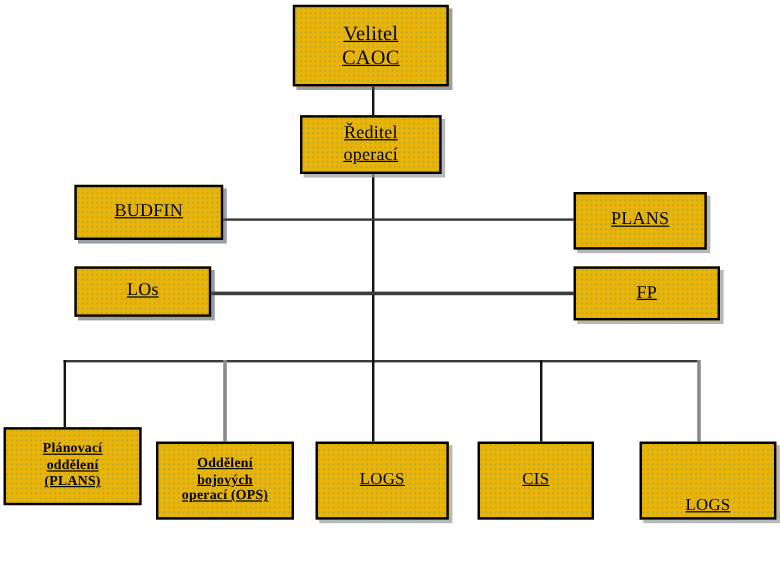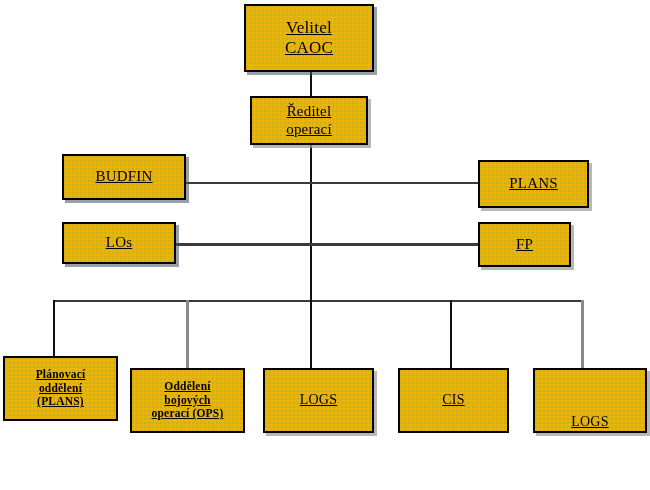--- a/index.html
+++ b/index.html
@@ -106,41 +106,41 @@
   </div>
 
   <div class="node t-mid shadow-soft" style="left:478px; top:160px; width:111px; height:48px;">
     <span class="label">PLANS</span>
   </div>
 
   <div class="node t-mid shadow-dark" style="left:62px; top:222px; width:114px; height:42px;">
     <span class="label">LOs</span>
   </div>
 
-  <div class="node t-mid shadow-soft" style="left:478px; top:222px; width:93px; height:45px;">
+  <div class="node t-mid shadow-soft" style="left:478px; top:222px; width:122px; height:45px;">
     <span class="label">FP</span>
   </div>
 
   <div class="node t-leaf-sm" style="left:3px; top:356px; width:115px; height:65px;">
     <span class="label">Plánovací
 oddělení
 (PLANS)</span>
   </div>
 
   <div class="node t-leaf-sm" style="left:130px; top:368px; width:115px; height:65px;">
     <span class="label">Oddělení
 bojových
 operací (OPS)</span>
   </div>
 
   <div class="node t-leaf shadow-soft" style="left:263px; top:368px; width:111px; height:65px;">
     <span class="label">LOGS</span>
   </div>
 
-  <div class="node t-leaf" style="left:398px; top:368px; width:111px; height:65px;">
+  <div class="node t-leaf" style="left:398px; top:368px; width:97px; height:65px;">
     <span class="label">CIS</span>
   </div>
 
   <div class="node t-leaf shadow-soft" style="left:533px; top:368px; width:114px; height:65px;align-items:flex-end;">
     <span class="label">LOGS</span>
   </div>
 
 </div>
 
 </body></html>

